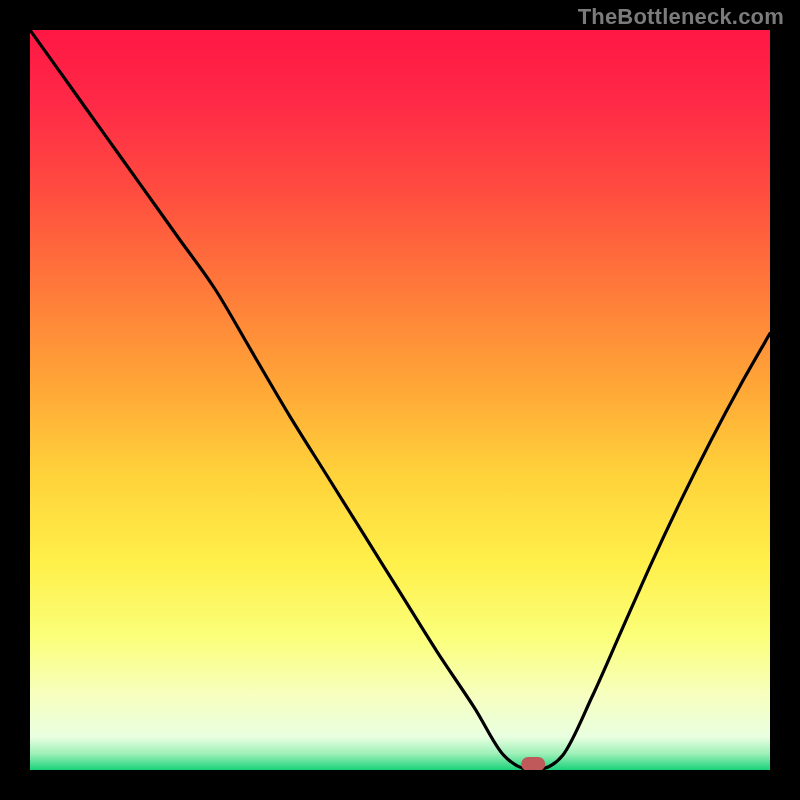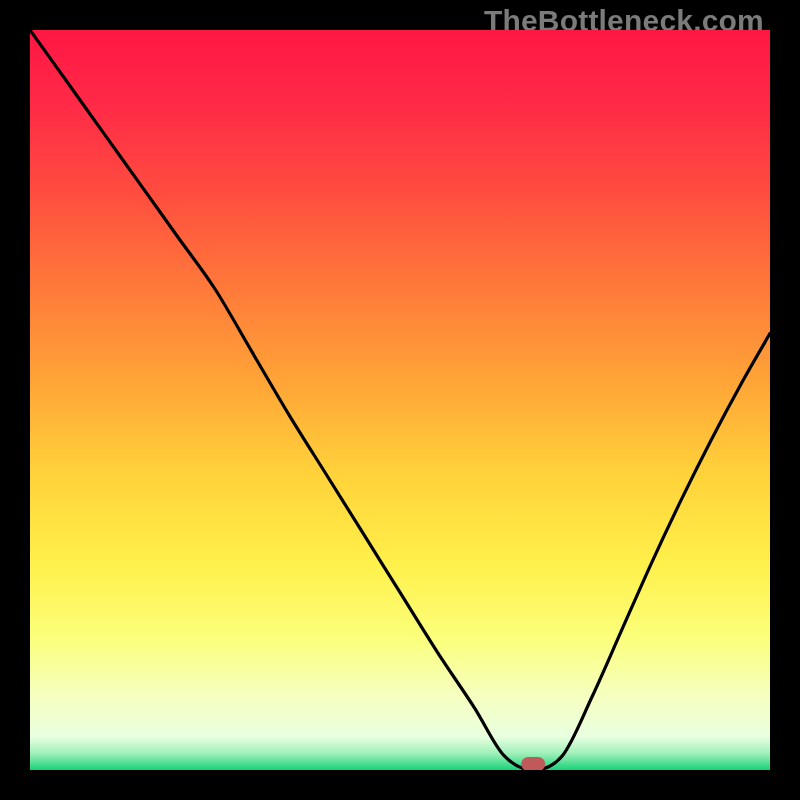--- a/index.html
+++ b/index.html
@@ -25,23 +25,23 @@
     overflow: hidden;
   }
   .plot-area svg {
     display: block;
     width: 740px;
     height: 740px;
   }
   .watermark {
     position: absolute;
     top: 4px;
-    right: 36px;
+    right: 16px;
     font-family: Arial, Helvetica, sans-serif;
-    font-size: 30px;
+    font-size: 22px;
     font-weight: 600;
     color: #7b7b7b;
     letter-spacing: 0.2px;
   }
 </style>
 </head>
 <body>
 
 <div class="frame">
 

